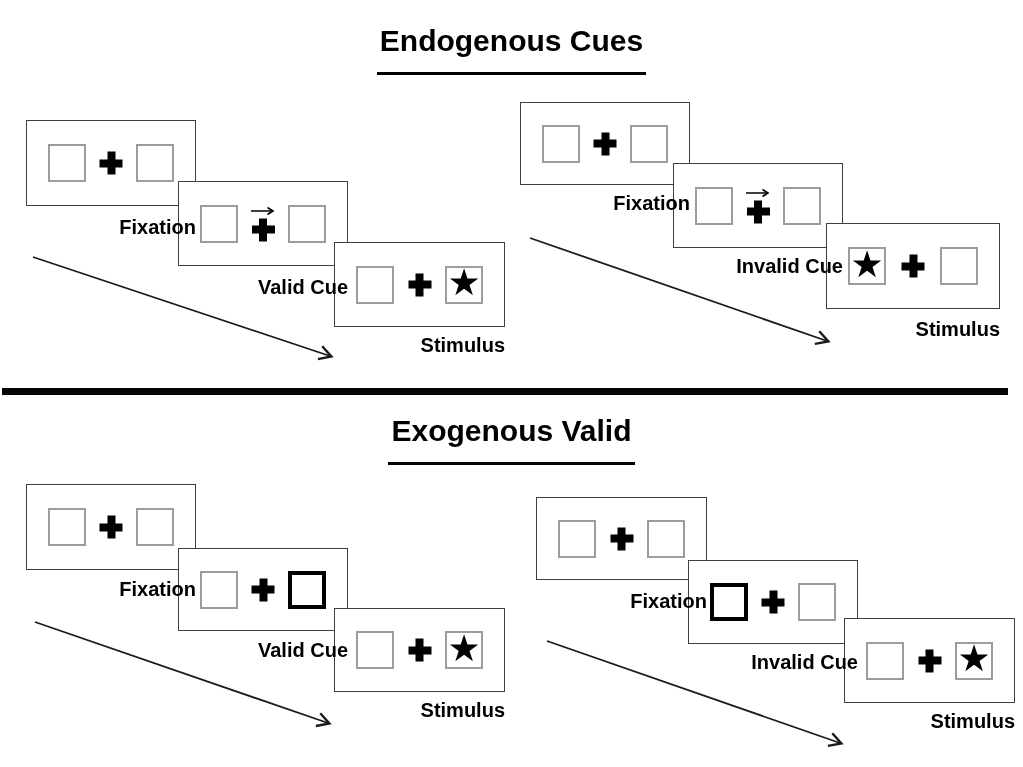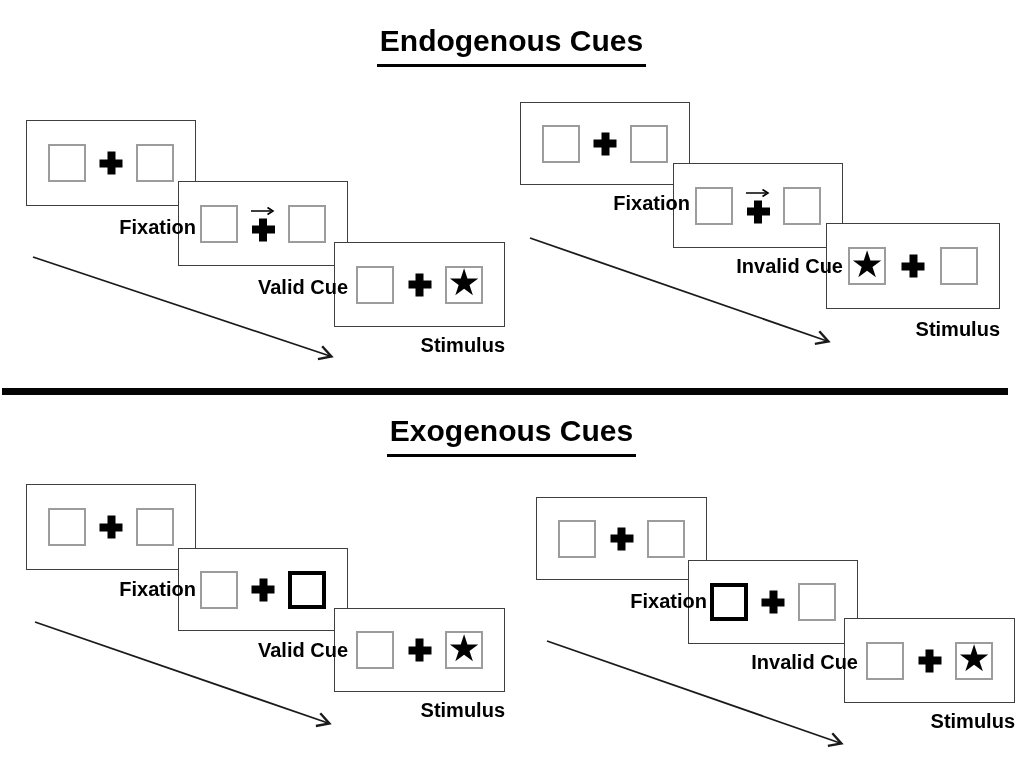--- a/index.html
+++ b/index.html
@@ -1,20 +1,20 @@
 <!DOCTYPE html>
 <html><head>
 <meta charset="utf-8">
 <style>
   html,body{margin:0;padding:0;background:#ffffff;}
   .stage{position:relative;width:1023px;height:767px;background:#ffffff;overflow:hidden;
          font-family:"Liberation Sans",sans-serif;color:#000;}
   .title{position:absolute;left:0;width:100%;text-align:center;font-weight:bold;
          font-size:30px;letter-spacing:0px;z-index:6;}
-  .title span{display:inline-block;border-bottom:3px solid #000;padding:0 3px 6px;}
+  .title span{display:inline-block;border-bottom:3px solid #000;padding:0 3px 14px;}
   .divider{position:absolute;left:2px;top:388px;width:1006px;height:7px;background:#050505;z-index:4;}
   .panel{position:absolute;background:#ffffff;border:1px solid #3f3f3f;box-sizing:border-box;}
   .sq{position:absolute;top:50%;transform:translateY(-50%);width:38px;height:38px;
       border:2px solid #9c9c9c;box-sizing:border-box;background:#ffffff;
       display:flex;align-items:center;justify-content:center;}
   .sq.l{left:21px;}
   .sq.r{right:21px;}
   .sq.bold{border:4px solid #000000;}
   .center{position:absolute;left:50%;top:50%;transform:translate(-50%,-50%);
           display:flex;flex-direction:column;align-items:center;gap:3px;}
@@ -42,21 +42,21 @@
     <line x1="33" y1="257" x2="330" y2="356" stroke="#1a1a1a" stroke-width="1.8" marker-end="url(#ah)"></line>
     <line x1="530" y1="238" x2="827" y2="341" stroke="#1a1a1a" stroke-width="1.8" marker-end="url(#ah)"></line>
     <line x1="35" y1="622" x2="328" y2="723" stroke="#1a1a1a" stroke-width="1.8" marker-end="url(#ah)"></line>
     <line x1="547" y1="641" x2="840" y2="743" stroke="#1a1a1a" stroke-width="1.8" marker-end="url(#ah)"></line>
   </svg>
 
   <div class="title" style="top:24px;">
     <span>Endogenous Cues</span>
   </div>
   <div class="title" style="top:414px;">
-    <span>Exogenous Cues</span>
+    <span>Exogenous Valid</span>
   </div>
 
   <div class="divider"></div>
 
   <div class="panel z1" style="left:26px;top:120px;width:170px;height:86px;">
     <div class="sq l"></div>
     <div class="center">
         <div class="plus"></div>
       </div>
     <div class="sq r"></div>

